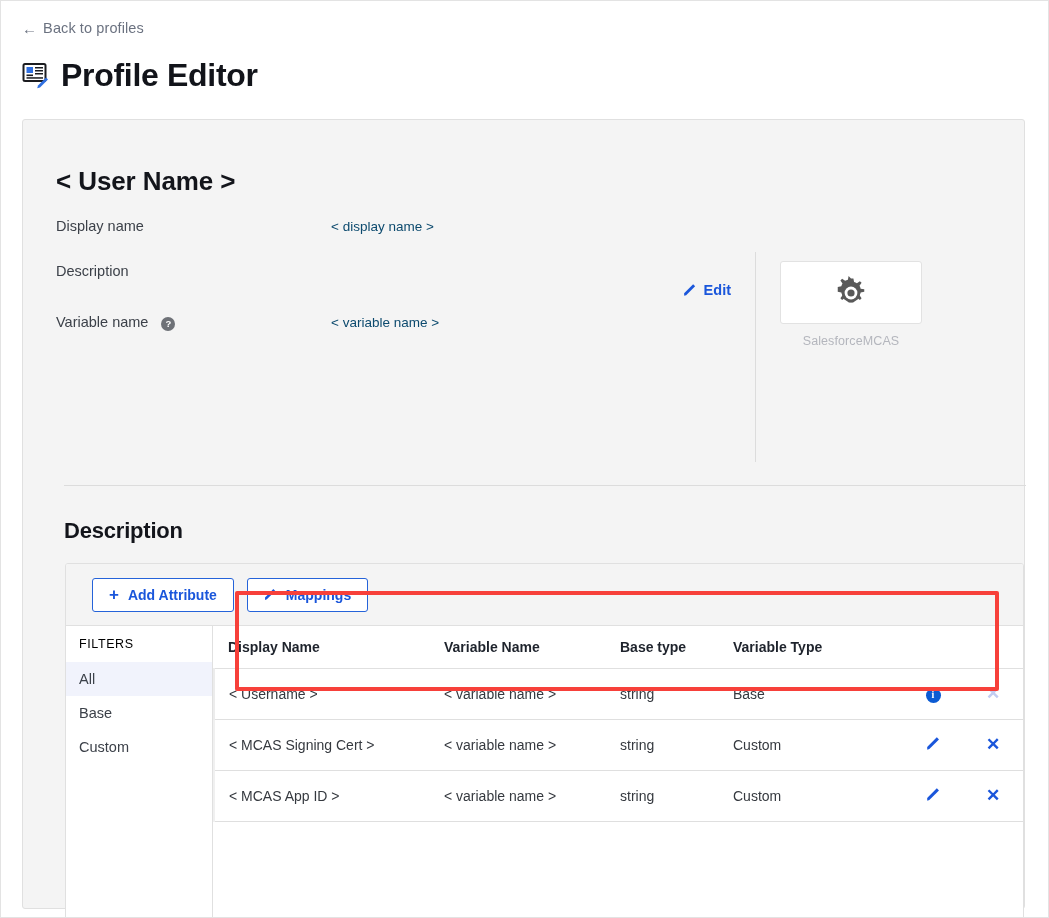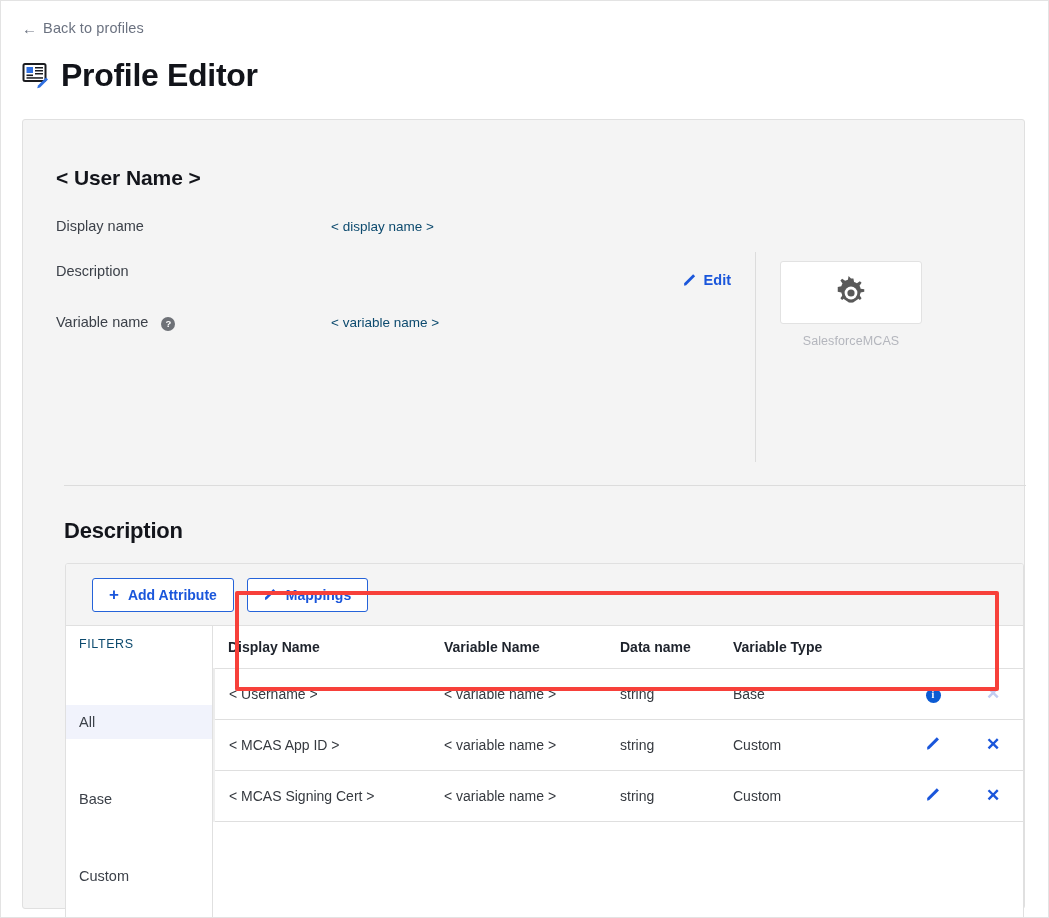--- a/index.html
+++ b/index.html
@@ -55,21 +55,21 @@
     border-radius: 3px;
   }
 
   
   .summary {
     position: relative;
     height: 245px;
     padding: 30px 32px 0 33px;
   }
   .user-name {
-    font-size: 21px; font-weight: bold;
+    font-size: 26px; font-weight: bold;
     color: #13151b;
     letter-spacing: -.1px;
     margin: 16px 0 0 0;
   }
   .field-row {
     position: absolute;
     display: flex; align-items: center;
     font-size: 14.5px;
   }
   .field-label { color: #3c4149; width: 275px; }
@@ -78,21 +78,21 @@
     display: inline-flex; align-items: center; justify-content: center;
     width: 14px; height: 14px; border-radius: 50%;
     background: #6e7177; color: #ffffff;
     font-size: 9.5px; font-weight: bold;
     margin-left: 9px; cursor: pointer;
     line-height: 1;
   }
 
   .edit-link {
     position: absolute;
-    right: 293px; top: 152px;
+    right: 293px; top: 162px;
     display: flex; align-items: center; gap: 7px;
     color: #1a56db; font-size: 14.5px; font-weight: bold;
     cursor: pointer;
   }
   .edit-pencil { display: block; }
 
   .vdivider {
     position: absolute;
     left: 732px; top: 132px;
     width: 1px; height: 210px;
@@ -168,30 +168,29 @@
   .attr-body { display: flex; height: 394px; }
 
   .filters {
     width: 193px;
     border-right: 1px solid #e0e0e0;
     padding-top: 11px;
     background: #ffffff;
   }
   .filters-head {
     font-size: 12.5px;
-    color: #0c4a6e;
+    color: #000000;
     letter-spacing: .6px;
     padding: 0 0 11px 13px;
   }
   .filter-item {
     font-size: 14.5px;
     color: #3c4149;
     padding: 9px 0 9px 13px;
     cursor: pointer;
-    margin-top: 43px;
   }
   .filter-item.active { background: #f1f3fc; }
 
   .table-wrap { flex: 1; position: relative; }
   table.attr-table {
     width: 100%;
     border-collapse: collapse;
     table-layout: fixed;
   }
   .attr-table th {
@@ -345,21 +344,21 @@
           <div class="filter-item">Base</div>
           <div class="filter-item">Custom</div>
         </div>
 
         <div class="table-wrap">
           <table class="attr-table">
             <thead>
               <tr>
                 <th class="col-display">Display Name</th>
                 <th class="col-variable">Variable Name</th>
-                <th class="col-datatype">Data name</th>
+                <th class="col-datatype">Base type</th>
                 <th class="col-attrtype">Variable Type</th>
                 <th class="col-act1"></th>
                 <th class="col-act2"></th>
               </tr>
             </thead>
             <tbody>
               <tr class="row-base">
                 <td class="td-display">&lt; Username &gt;</td>
                 <td>&lt; variable name &gt;</td>
                 <td>string</td>
@@ -369,55 +368,55 @@
                     <span class="info-circle">i</span>
                   </span>
                 </td>
                 <td style="text-align:center">
                   <span class="icon-btn">
                     <span class="x-glyph disabled">✕</span>
                   </span>
                 </td>
               </tr>
               <tr>
+                <td class="td-display">&lt; MCAS Signing Cert &gt;</td>
+                <td>&lt; variable name &gt;</td>
+                <td>string</td>
+                <td>Custom</td>
+                <td style="text-align:center">
+                  <span class="icon-btn">
+                    <svg width="15" height="15" viewBox="0 0 14 14" xmlns="http://www.w3.org/2000/svg">
+                      <path d="M1.2 12.8 L3.1 12.2 L12.1 3.2 L10.1 1.2 L1.1 10.2 Z" fill="#1a56db"></path>
+                    </svg>
+                  </span>
+                </td>
+                <td style="text-align:center">
+                  <span class="icon-btn">
+                    <span class="x-glyph">✕</span>
+                  </span>
+                </td>
+              </tr>
+              <tr>
                 <td class="td-display">&lt; MCAS App ID &gt;</td>
                 <td>&lt; variable name &gt;</td>
                 <td>string</td>
                 <td>Custom</td>
                 <td style="text-align:center">
                   <span class="icon-btn">
                     <svg width="15" height="15" viewBox="0 0 14 14" xmlns="http://www.w3.org/2000/svg">
                       <path d="M1.2 12.8 L3.1 12.2 L12.1 3.2 L10.1 1.2 L1.1 10.2 Z" fill="#1a56db"></path>
                     </svg>
                   </span>
                 </td>
                 <td style="text-align:center">
                   <span class="icon-btn">
                     <span class="x-glyph">✕</span>
                   </span>
                 </td>
               </tr>
-              <tr>
-                <td class="td-display">&lt; MCAS Signing Cert &gt;</td>
-                <td>&lt; variable name &gt;</td>
-                <td>string</td>
-                <td>Custom</td>
-                <td style="text-align:center">
-                  <span class="icon-btn">
-                    <svg width="15" height="15" viewBox="0 0 14 14" xmlns="http://www.w3.org/2000/svg">
-                      <path d="M1.2 12.8 L3.1 12.2 L12.1 3.2 L10.1 1.2 L1.1 10.2 Z" fill="#1a56db"></path>
-                    </svg>
-                  </span>
-                </td>
-                <td style="text-align:center">
-                  <span class="icon-btn">
-                    <span class="x-glyph">✕</span>
-                  </span>
-                </td>
-              </tr>
             </tbody>
           </table>
         </div>
 
       </div>
     </div>
   </div>
 
   <div class="red-highlight" style="border-color: rgb(247, 64, 58);"></div>
 

